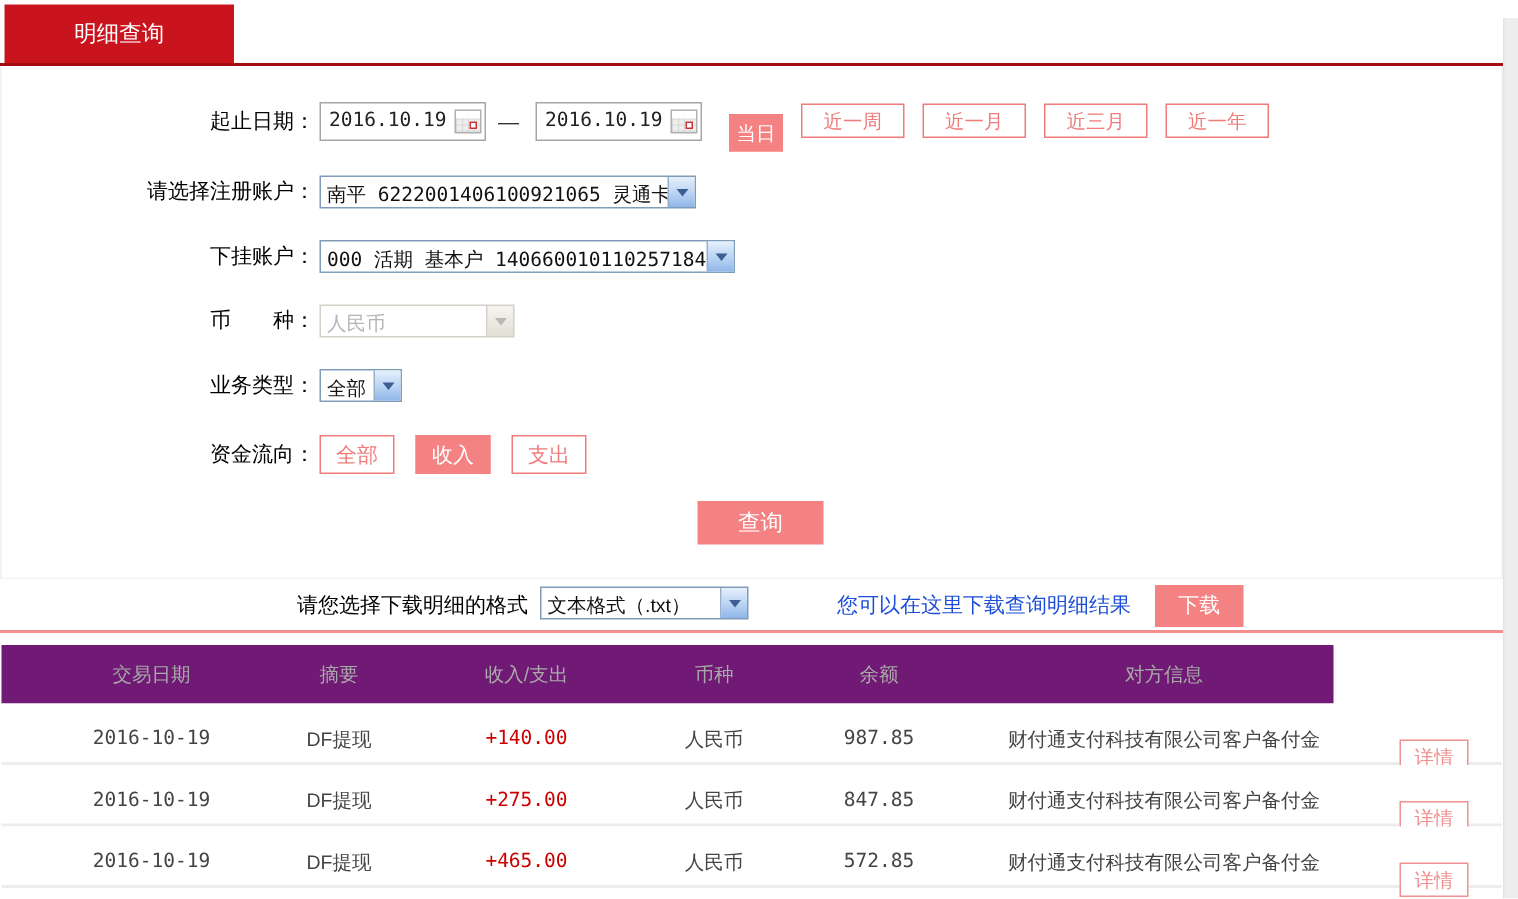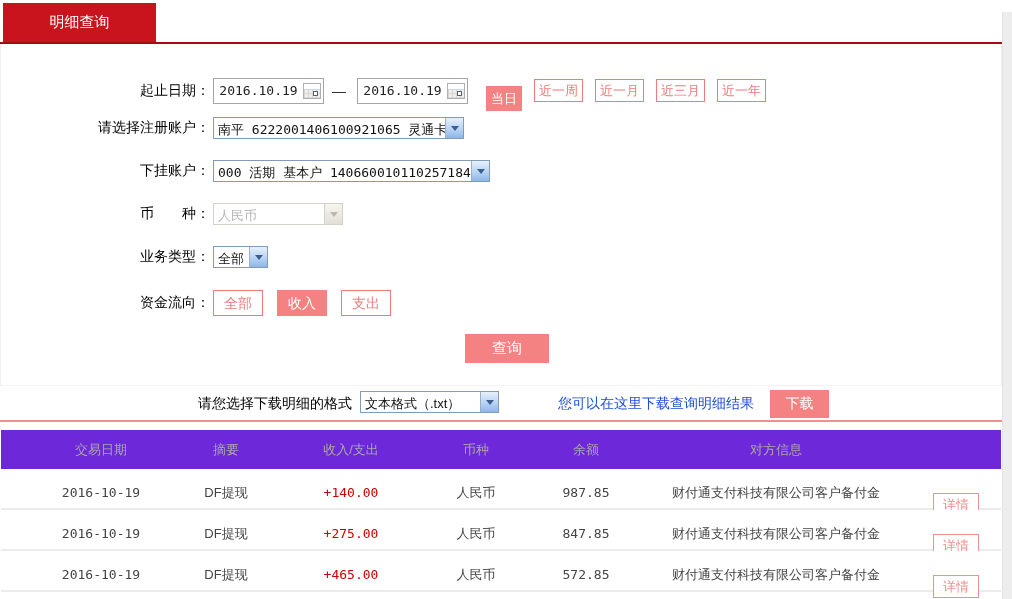--- a/index.html
+++ b/index.html
@@ -30,21 +30,21 @@
        background-image:linear-gradient(#d7d7d7 1px,transparent 1px),linear-gradient(90deg,#d7d7d7 1px,transparent 1px);
        background-size:4px 4px;}
   .cal .c-dot{position:absolute;right:2px;bottom:2px;width:5px;height:5px;border:1px solid #cc3333;
        background:#fff;box-sizing:border-box;}
   .dash{margin:0 8px;font-size:14px;color:#333;}
 
   
   .qbtn-filled{background:#f58282;color:#fff;border:1px solid #f58282;font-size:13px;
        padding:5px 4px;margin-left:18px;cursor:pointer;line-height:1;margin-top:16px;}
   .qbtn{background:#fff;color:#ef7b7b;border:1px solid #ef7b7b;font-size:13px;
-       padding:4px 4px;margin-left:12px;cursor:pointer;line-height:1;}
+       padding:4px 14px;margin-left:12px;cursor:pointer;line-height:1;}
 
   
   .xsel{display:flex;align-items:stretch;height:22px;border:1px solid #7f9db9;background:#fff;
         box-sizing:border-box;margin-left:3px;font-size:13px;cursor:pointer;}
   .xsel .val{flex:1;padding:3px 4px 0 4px;white-space:nowrap;overflow:hidden;color:#111;}
   .xsel .arrow{width:17px;border-left:1px solid #9ab0c8;display:flex;align-items:center;
         justify-content:center;background:linear-gradient(#e6f0fb,#b4d0f2 60%,#8fb6e9);}
   .xsel .tri{width:0;height:0;border-left:4px solid transparent;border-right:4px solid transparent;
         border-top:5px solid #3c5e92;}
   .xsel.disabled{border-color:#d4d0c8;cursor:default;}
@@ -64,21 +64,21 @@
   
   .dl-label{position:absolute;left:0;top:390px;width:352px;height:26px;line-height:26px;
         text-align:right;font-size:14px;color:#000;}
   .dl-sel{position:absolute;left:357px;top:391px;width:139px;}
   .dl-hint{position:absolute;left:558px;top:390px;height:26px;line-height:26px;font-size:14px;color:#1d4ed8;}
   .dl-btn{position:absolute;left:770px;top:390px;width:59px;height:28px;background:#f58282;color:#fff;
         font-size:14px;border:none;display:flex;align-items:center;justify-content:center;cursor:pointer;}
   .divider{position:absolute;left:0;top:420px;width:1002px;height:2px;background:#f29090;}
 
   
-  .t-header{position:absolute;top:430px;left:1px;width:1000px;height:39px;background:#6d28d9;
+  .t-header{position:absolute;top:430px;left:1px;width:888px;height:39px;background:#701a75;
         display:grid;grid-template-columns:140px 110px 140px 110px 110px 270px 90px;
         padding-left:30px;box-sizing:border-box;align-items:center;text-align:center;
         color:#a9a9a9;font-size:13px;}
   .t-row{position:absolute;left:1px;width:1000px;height:41px;background:#fff;
         display:grid;grid-template-columns:140px 110px 140px 110px 110px 270px 90px;
         padding-left:30px;box-sizing:border-box;align-items:center;text-align:center;
         color:#444;font-size:13px;border-bottom:2px solid #ececec;}
   .t-row .amount{color:#cc0000;}
   .detail-btn{justify-self:center;border:1px solid #f09090;color:#f09090;background:#fff;
         font-size:13px;padding:4px 9px;cursor:pointer;line-height:1;margin-top:24px;}
@@ -92,21 +92,21 @@
 
 <div id="app">
 
   <div class="tab">
     <span>明细查询</span>
   </div>
   <div class="underline"></div>
 
   <div class="panel"></div>
 
-  <div class="frow" style="top:70px;align-items:center;">
+  <div class="frow" style="top:60px;align-items:center;">
     <div class="flabel">起止日期：</div>
     <div class="datebox">
       <span class="dtext mono">2016.10.19</span>
       <span class="cal">
         <span class="c-top"></span><span class="c-blue"></span>
         <span class="c-grid"></span><span class="c-dot"></span>
       </span>
     </div>
     <span class="dash">—</span>
     <div class="datebox">

